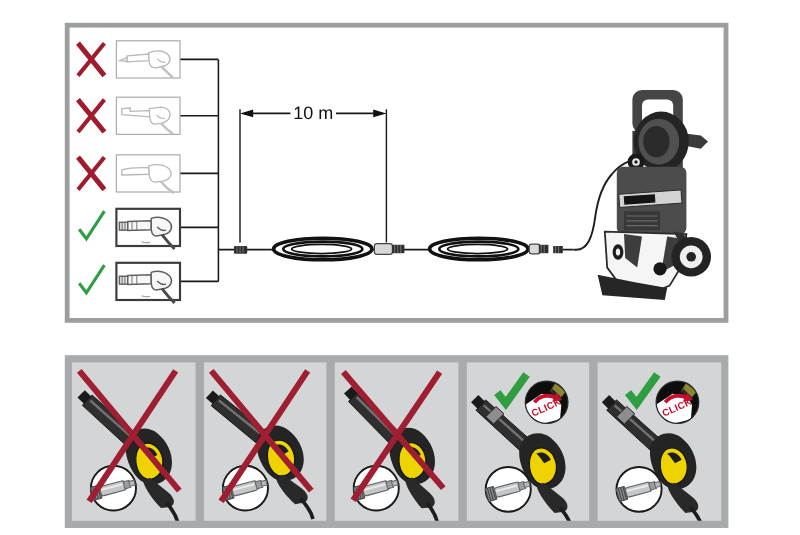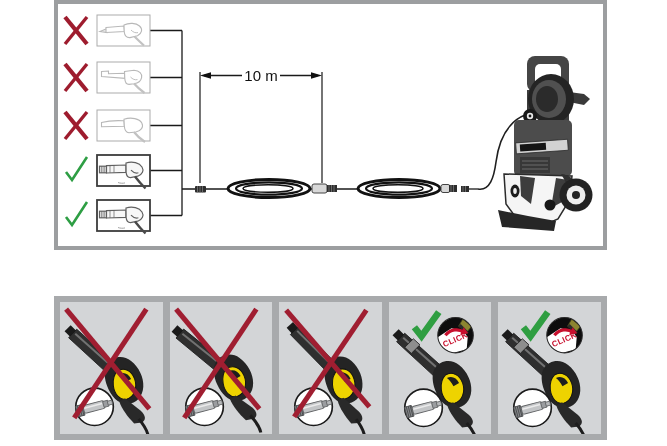--- a/index.html
+++ b/index.html
@@ -1,18 +1,18 @@
 <!DOCTYPE html>
 <html><head>
 <meta charset="utf-8">
 <style>
   html,body{margin:0;padding:0;background:#ffffff;}
   .page{position:relative;width:667px;height:446px;background:#ffffff;overflow:hidden;
         font-family:"Liberation Sans",sans-serif;}
-  .top-panel{position:absolute;left:54px;top:0;width:553px;height:250px;
+  .top-panel{position:absolute;left:54px;top:19px;width:553px;height:250px;
              border:4px solid #9c9ea0;background:#ffffff;box-sizing:border-box;}
   .top-panel svg{display:block;}
   .bottom-panel{position:absolute;left:54px;top:296px;width:553px;height:144px;
                 background:#a8aaac;box-sizing:border-box;padding:6px;display:flex;gap:7px;}
   .cell{flex:1;background:#d3d5d7;position:relative;}
   .cell svg{display:block;width:100%;height:100%;}
   .defs-holder{position:absolute;width:0;height:0;overflow:hidden;}
   text.dim{font-family:"Liberation Sans",sans-serif;font-size:15px;fill:#111111;}
   text.click{font-family:"Liberation Sans",sans-serif;font-size:8px;font-weight:bold;
              fill:#c8102e;letter-spacing:0.3px;}

